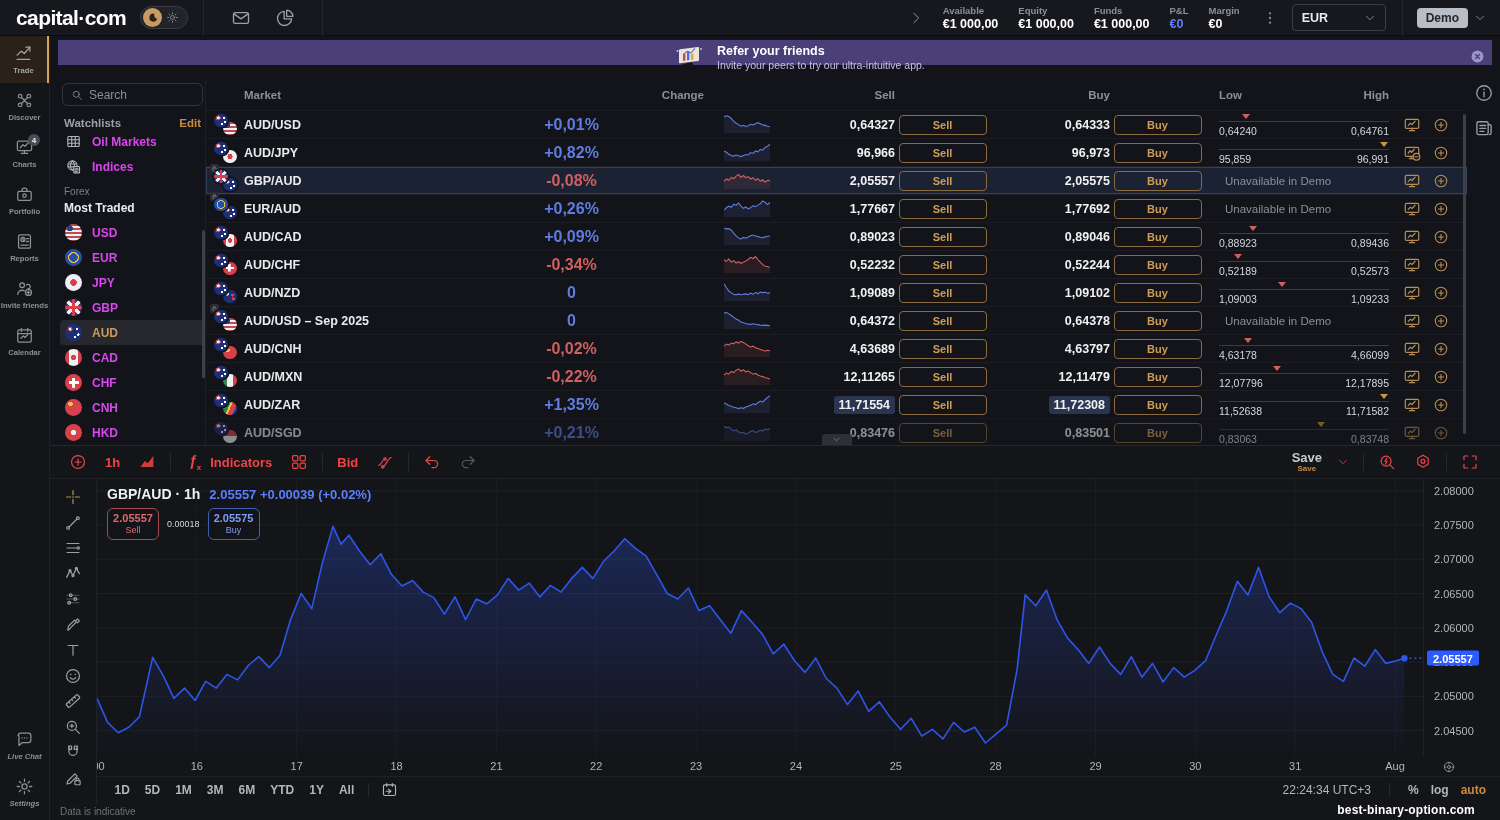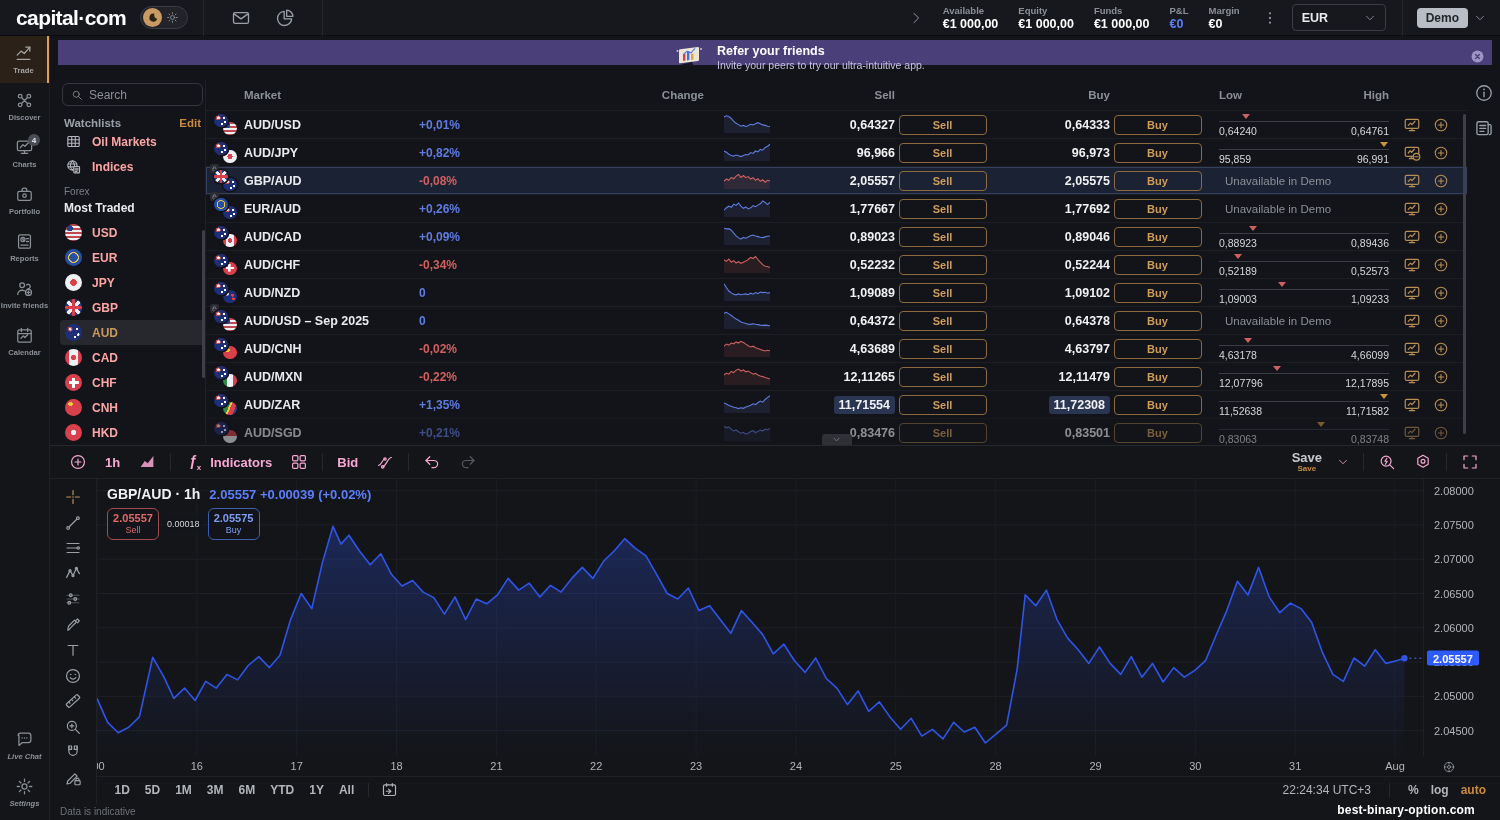--- a/index.html
+++ b/index.html
@@ -50,21 +50,21 @@
   
   .watchlist { position:absolute; left:60px; top:80px; width:145px; height:365px; overflow:hidden; }
   .search-box { height:23px; border:1px solid #34363d; border-radius:6px; display:flex; align-items:center; gap:6px; padding:0 8px; margin:3px 2px 9px 2px; }
   .search-box .icn { width:12px; height:12px; color:#8b9097; flex:none; }
   .search-box input { background:transparent; border:none; outline:none; color:#c6c9cf; font-size:12px; width:100%; font-family:inherit; }
   .search-box input::placeholder { color:#8b9097; }
   .wl-head { display:flex; justify-content:space-between; align-items:center; padding:2px 4px 9px 4px; }
   .wl-title { font-size:11.5px; font-weight:700; color:#9aa0a8; }
   .wl-edit { font-size:11.5px; font-weight:700; color:#c98c3f; cursor:pointer; }
   .wl-list { position:relative; }
-  .wl-item { display:flex; align-items:center; gap:10px; height:25px; font-size:12px; font-weight:700; color:#fca5a5; padding-left:5px; border-radius:4px; cursor:pointer; }
+  .wl-item { display:flex; align-items:center; gap:10px; height:25px; font-size:12px; font-weight:700; color:#d946ef; padding-left:5px; border-radius:4px; cursor:pointer; }
   .wl-item.clip { margin-top:-9px; }
   .wl-item.active { background:#26282e; color:#c99a5e; }
   .wl-gicon { width:17px; height:17px; color:#b2b5bb; flex:none; }
   .wl-section { font-size:10px; color:#7b8087; padding:7px 0 2px 4px; }
   .wl-subsection { font-size:12px; font-weight:800; color:#e8eaed; padding:2px 0 5px 4px; }
   .flag { width:17px; height:17px; border-radius:50%; flex:none; background-size:cover; }
   .wl-scroll { position:absolute; right:0; top:150px; width:3px; height:148px; background:#3d4046; border-radius:2px; }
 
   
   .f-us { background:radial-gradient(circle 7px at 28% 25%, #2b3f8c 0 45%, transparent 46%), repeating-linear-gradient(180deg,#c04a50 0 2px,#eef0f3 2px 4px); }
@@ -89,21 +89,21 @@
   .lh-head { display:flex; justify-content:space-between; padding:0 6px 0 14px; }
   .trow { height:28px; border-top:1px solid #1c1e24; font-size:12.5px; cursor:pointer; position:relative; }
   .trow.selected { background:#1b2233; box-shadow:inset 0 0 0 1px #33415f; }
   .trow.faded { opacity:.55; }
   .cell-flags { position:relative; height:24px; margin-left:8px; }
   .flagpair .flag { width:13.5px; height:13.5px; position:absolute; box-shadow:0 0 0 1.5px #131419; }
   .flagpair .flag.f1 { left:0; top:1px; z-index:2; }
   .flagpair .flag.f2 { left:9px; top:9px; }
   .lock-badge { position:absolute; left:-4px; top:-5px; width:9px; height:9px; color:#9aa0a8; background:#2a2c32; border-radius:2px; padding:1px; }
   .cell-name { font-weight:700; color:#e8eaed; white-space:nowrap; }
-  .cell-change { text-align:left; font-weight:600; font-size:12px; }
+  .cell-change { text-align:center; font-weight:600; font-size:16px; }
   .up { color:#5f7ce1; } .down { color:#cf6060; }
   .cell-price { text-align:right; font-weight:700; color:#f0f1f3; }
   .pflash { background:#2a3551; border-radius:3px; padding:2px 5px; }
   .obtn { width:88px; height:20px; border:1px solid #8a6a3e; border-radius:4px; background:transparent; color:#cf9d58; font-size:11px; font-weight:600; display:block; margin:0 auto; cursor:pointer; font-family:inherit; }
   .lowhigh { margin:0 6px 0 14px; padding-top:9px; position:relative; }
   .lh-bar { position:relative; height:1px; background:#3a3d45; margin-bottom:3px; }
   .lh-marker { position:absolute; top:-7px; width:0; height:0; border:4px solid transparent; border-top:5px solid #cf6060; transform:translateX(-50%); }
   .lh-marker.orange { border-top-color:#c9963f; }
   .lh-vals { display:flex; justify-content:space-between; font-size:10.5px; color:#d4d7dc; }
   .unavail-txt { margin-left:20px; font-size:11.5px; color:#8b9097; }
@@ -113,21 +113,21 @@
   .expand-chev { position:absolute; left:50%; transform:translateX(-50%); bottom:0; width:30px; height:11px; background:#2e3036; border-radius:3px 3px 0 0; color:#9aa0a8; display:flex; align-items:center; justify-content:center; cursor:pointer; }
   .expand-chev .icn { width:9px; height:9px; }
 
   
   .right-rail { position:absolute; left:1467px; top:80px; width:33px; height:365px; display:flex; flex-direction:column; align-items:center; gap:15px; padding-top:3px; color:#9aa0a8; }
   .rr-icon { width:20px; height:20px; cursor:pointer; }
 
   
   .chartsec { position:absolute; left:50px; top:445px; width:1450px; height:375px; background:#141519; border-top:1px solid #26282e; }
   .ctoolbar { height:33px; display:flex; align-items:center; border-bottom:1px solid #1f2127; padding-left:10px; }
-  .ct-item { display:flex; align-items:center; gap:5px; padding:0 9px; height:26px; color:#f9a8d4; font-size:13px; font-weight:600; cursor:pointer; border-radius:4px; }
+  .ct-item { display:flex; align-items:center; gap:5px; padding:0 9px; height:26px; color:#ef4444; font-size:13px; font-weight:600; cursor:pointer; border-radius:4px; }
   .ct-item .icn { width:18px; height:18px; }
   .ct-item.dim { color:#55585f; }
   .ct-div { width:1px; height:18px; background:#26282e; margin:0 5px; }
   .fx-glyph { font-style:italic; font-size:14px; font-weight:600; }
   .fx-glyph sub { font-size:8px; font-style:normal; }
   .ct-right { margin-left:auto; display:flex; align-items:center; padding-right:12px; }
   .save-stack { text-align:center; line-height:1; cursor:pointer; padding:0 6px; }
   .save-main { font-size:13px; font-weight:700; color:#c6c9cf; }
   .save-sub { font-size:8px; color:#c98c3f; font-weight:700; margin-top:1px; }
 

